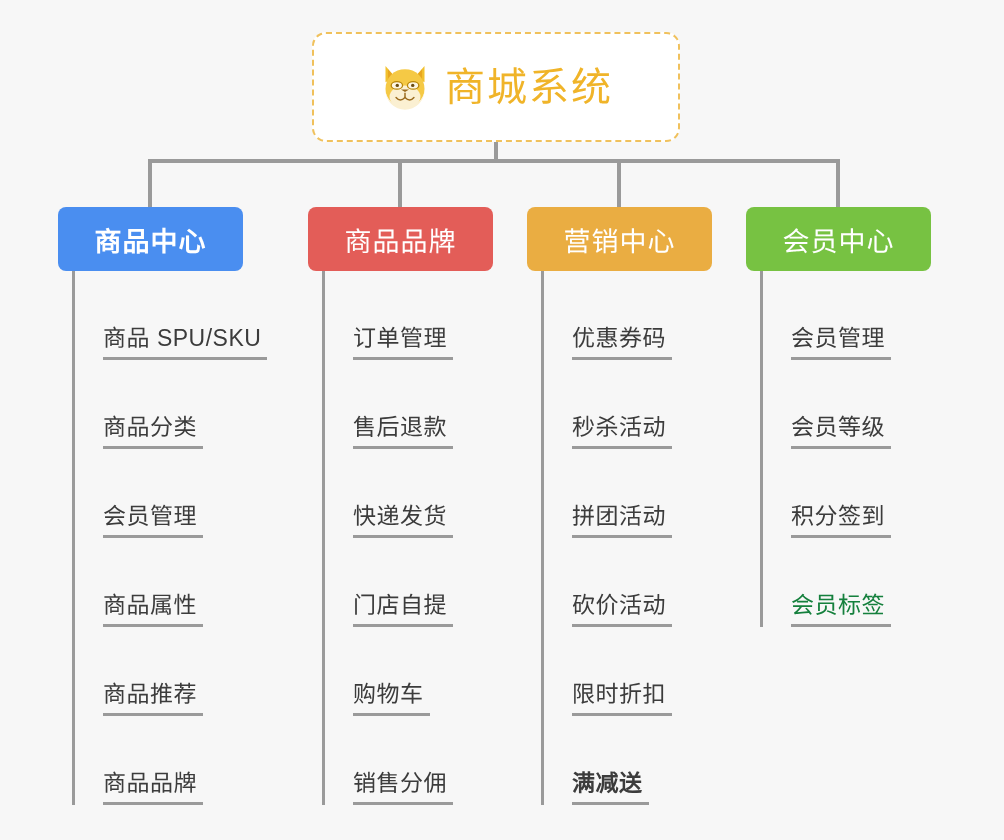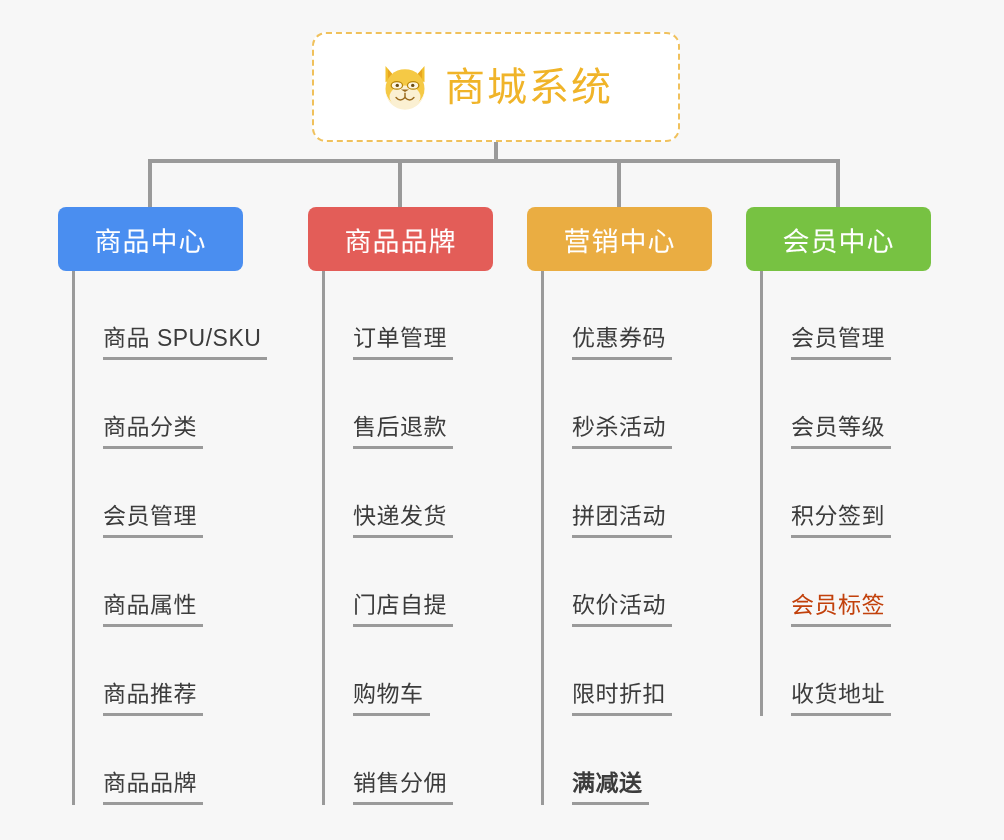--- a/index.html
+++ b/index.html
@@ -160,21 +160,21 @@
   </div>
 
   <div class="conn conn-stub" style="background: rgb(154, 154, 154);"></div>
   <div class="conn conn-bus" style="background: rgb(154, 154, 154);"></div>
   <div class="conn conn-drop c0" style="background: rgb(154, 154, 154);"></div>
   <div class="conn conn-drop c1" style="background: rgb(154, 154, 154);"></div>
   <div class="conn conn-drop c2" style="background: rgb(154, 154, 154);"></div>
   <div class="conn conn-drop c3" style="background: rgb(154, 154, 154);"></div>
 
   <div class="column c0">
-    <div class="cat-header" style="background-color: rgb(74, 142, 240);">
+    <div class="cat-header" style="background-color: rgb(74, 142, 240); font-weight: bold;">
       <span>商品中心</span>
     </div>
     <div class="leaf-list" style="border-left-color: rgb(154, 154, 154);">
       <div class="leaf-item">
         <span class="leaf-label" style="border-bottom-color: rgb(154, 154, 154); color: rgb(60, 60, 60);">商品 SPU/SKU</span>
       </div>
       <div class="leaf-item">
         <span class="leaf-label" style="border-bottom-color: rgb(154, 154, 154); color: rgb(60, 60, 60);">商品分类</span>
       </div>
       <div class="leaf-item">
@@ -252,21 +252,18 @@
       <div class="leaf-item">
         <span class="leaf-label" style="border-bottom-color: rgb(154, 154, 154); color: rgb(60, 60, 60);">会员管理</span>
       </div>
       <div class="leaf-item">
         <span class="leaf-label" style="border-bottom-color: rgb(154, 154, 154); color: rgb(60, 60, 60);">会员等级</span>
       </div>
       <div class="leaf-item">
         <span class="leaf-label" style="border-bottom-color: rgb(154, 154, 154); color: rgb(60, 60, 60);">积分签到</span>
       </div>
       <div class="leaf-item">
-        <span class="leaf-label" style="border-bottom-color: rgb(154, 154, 154); color: #c2410c;">会员标签</span>
-      </div>
-      <div class="leaf-item">
-        <span class="leaf-label" style="border-bottom-color: rgb(154, 154, 154); color: rgb(60, 60, 60);">收货地址</span>
+        <span class="leaf-label" style="border-bottom-color: rgb(154, 154, 154); color: #15803d;">会员标签</span>
       </div>
     </div>
   </div>
 
 </div>
 
 </body></html>

